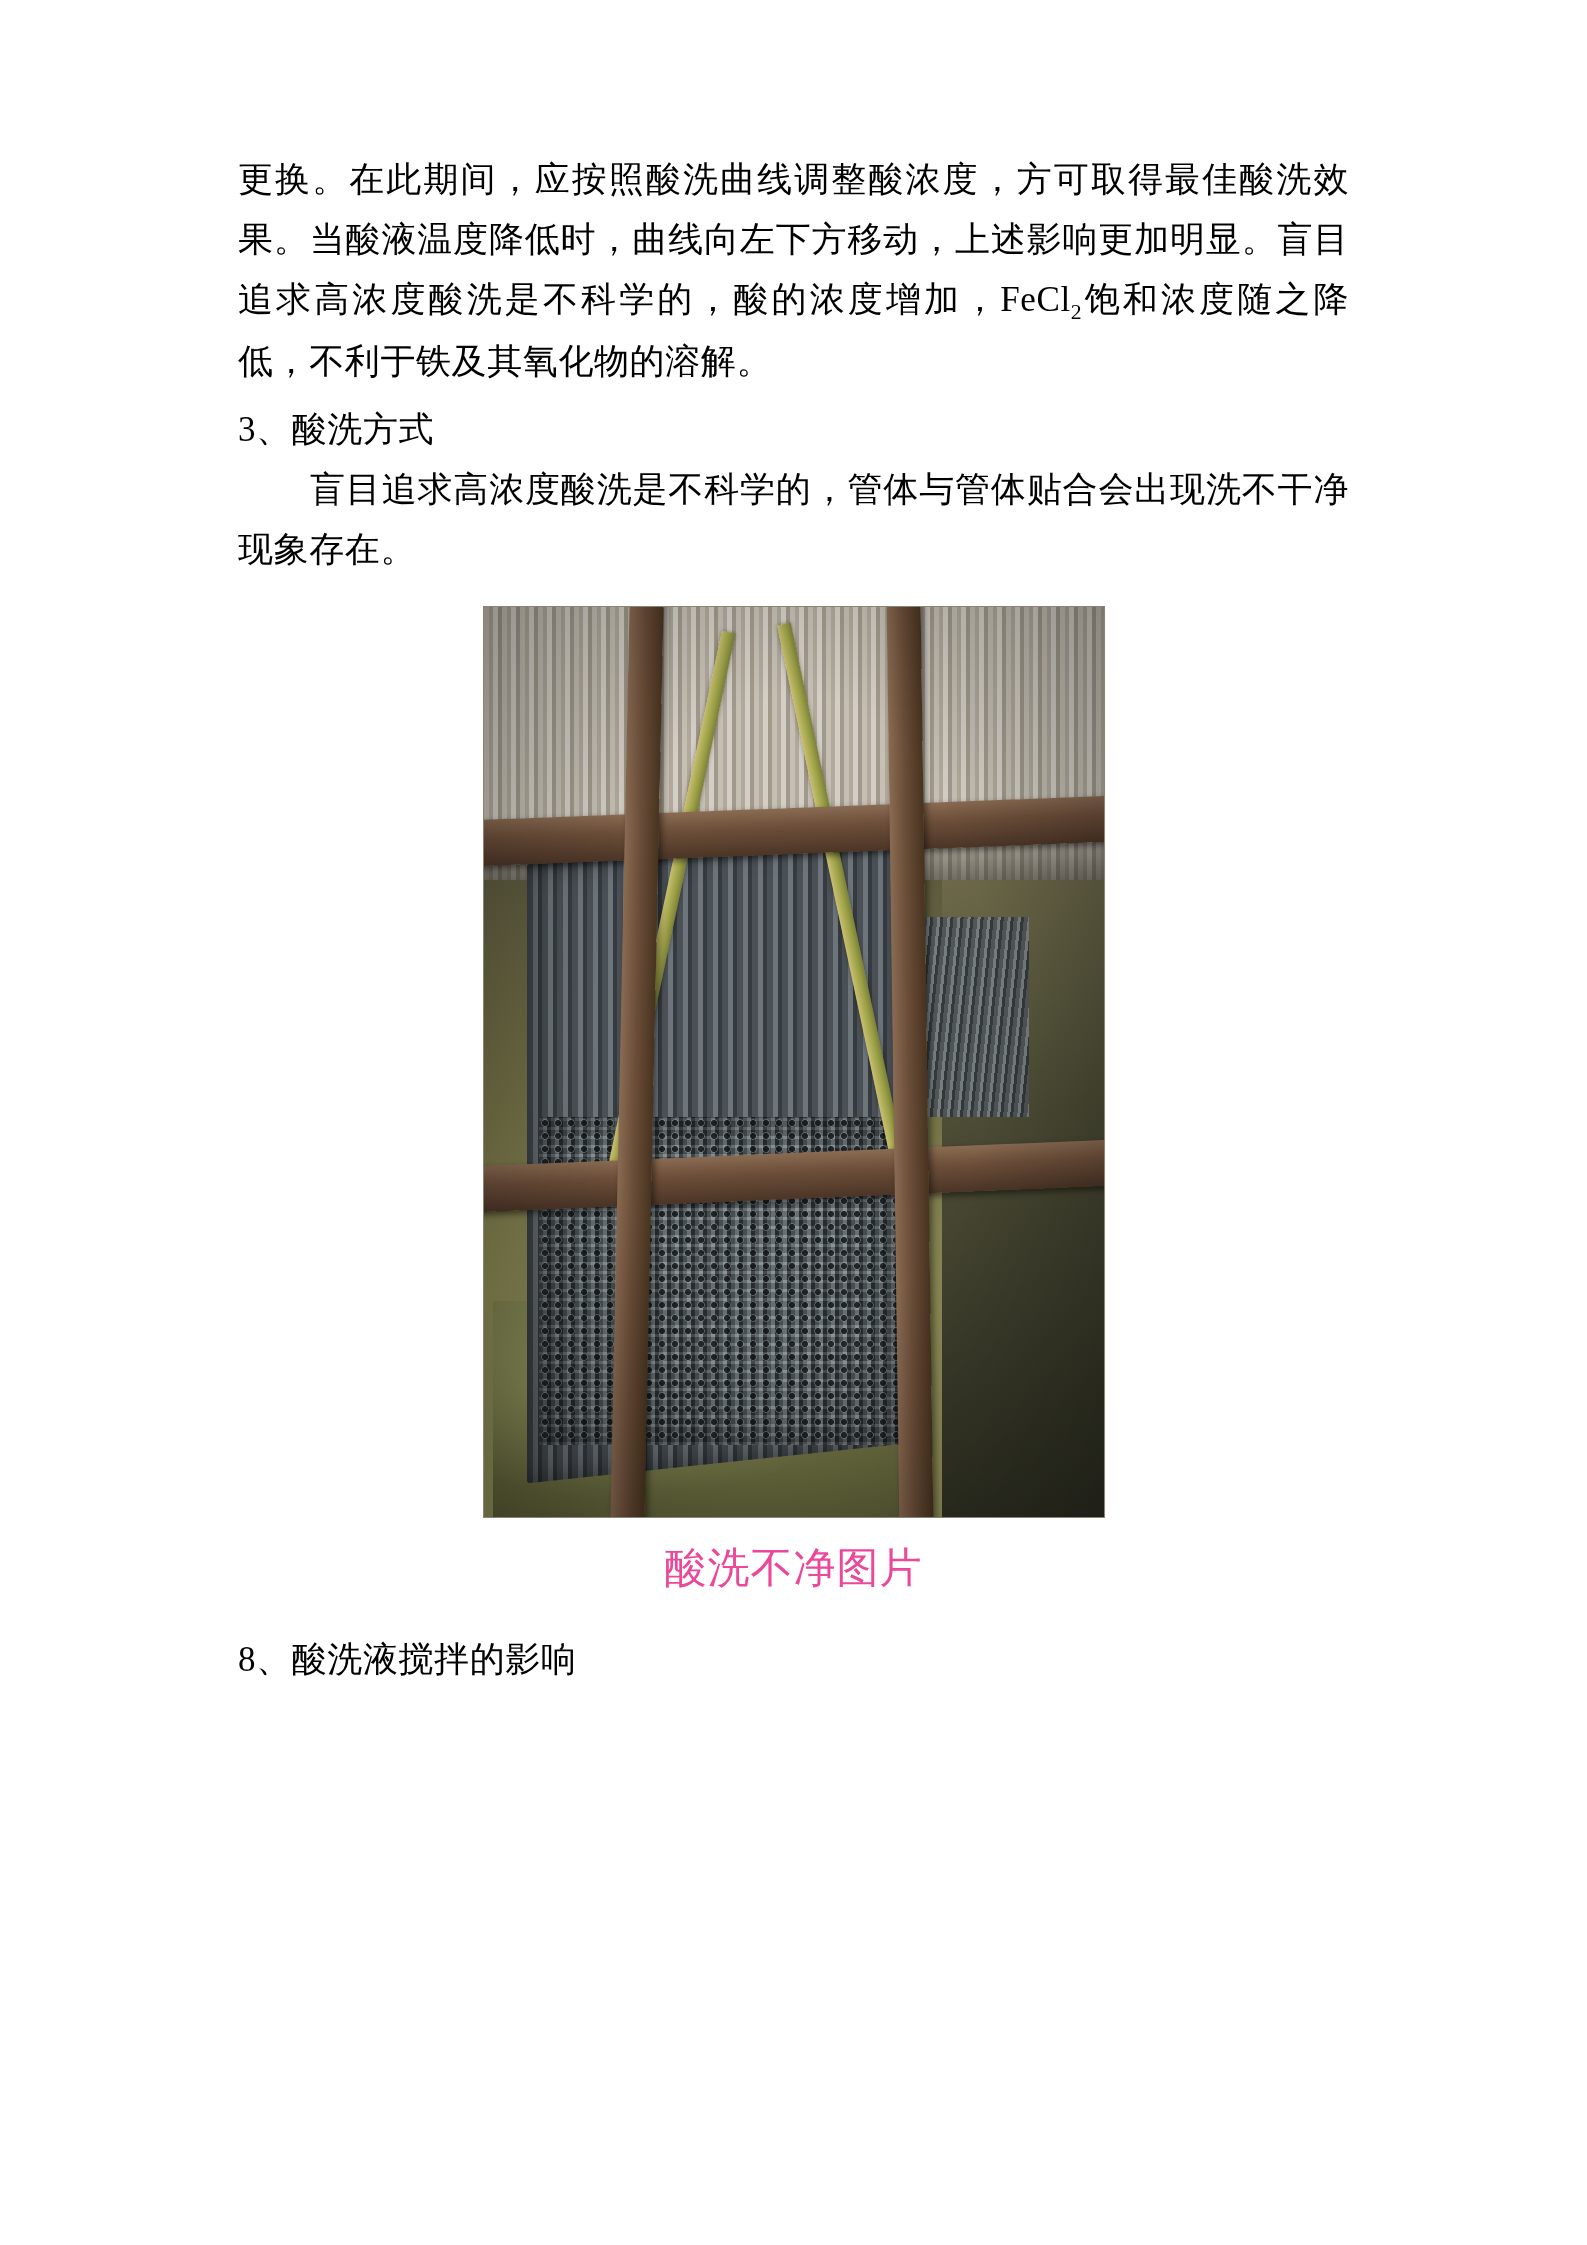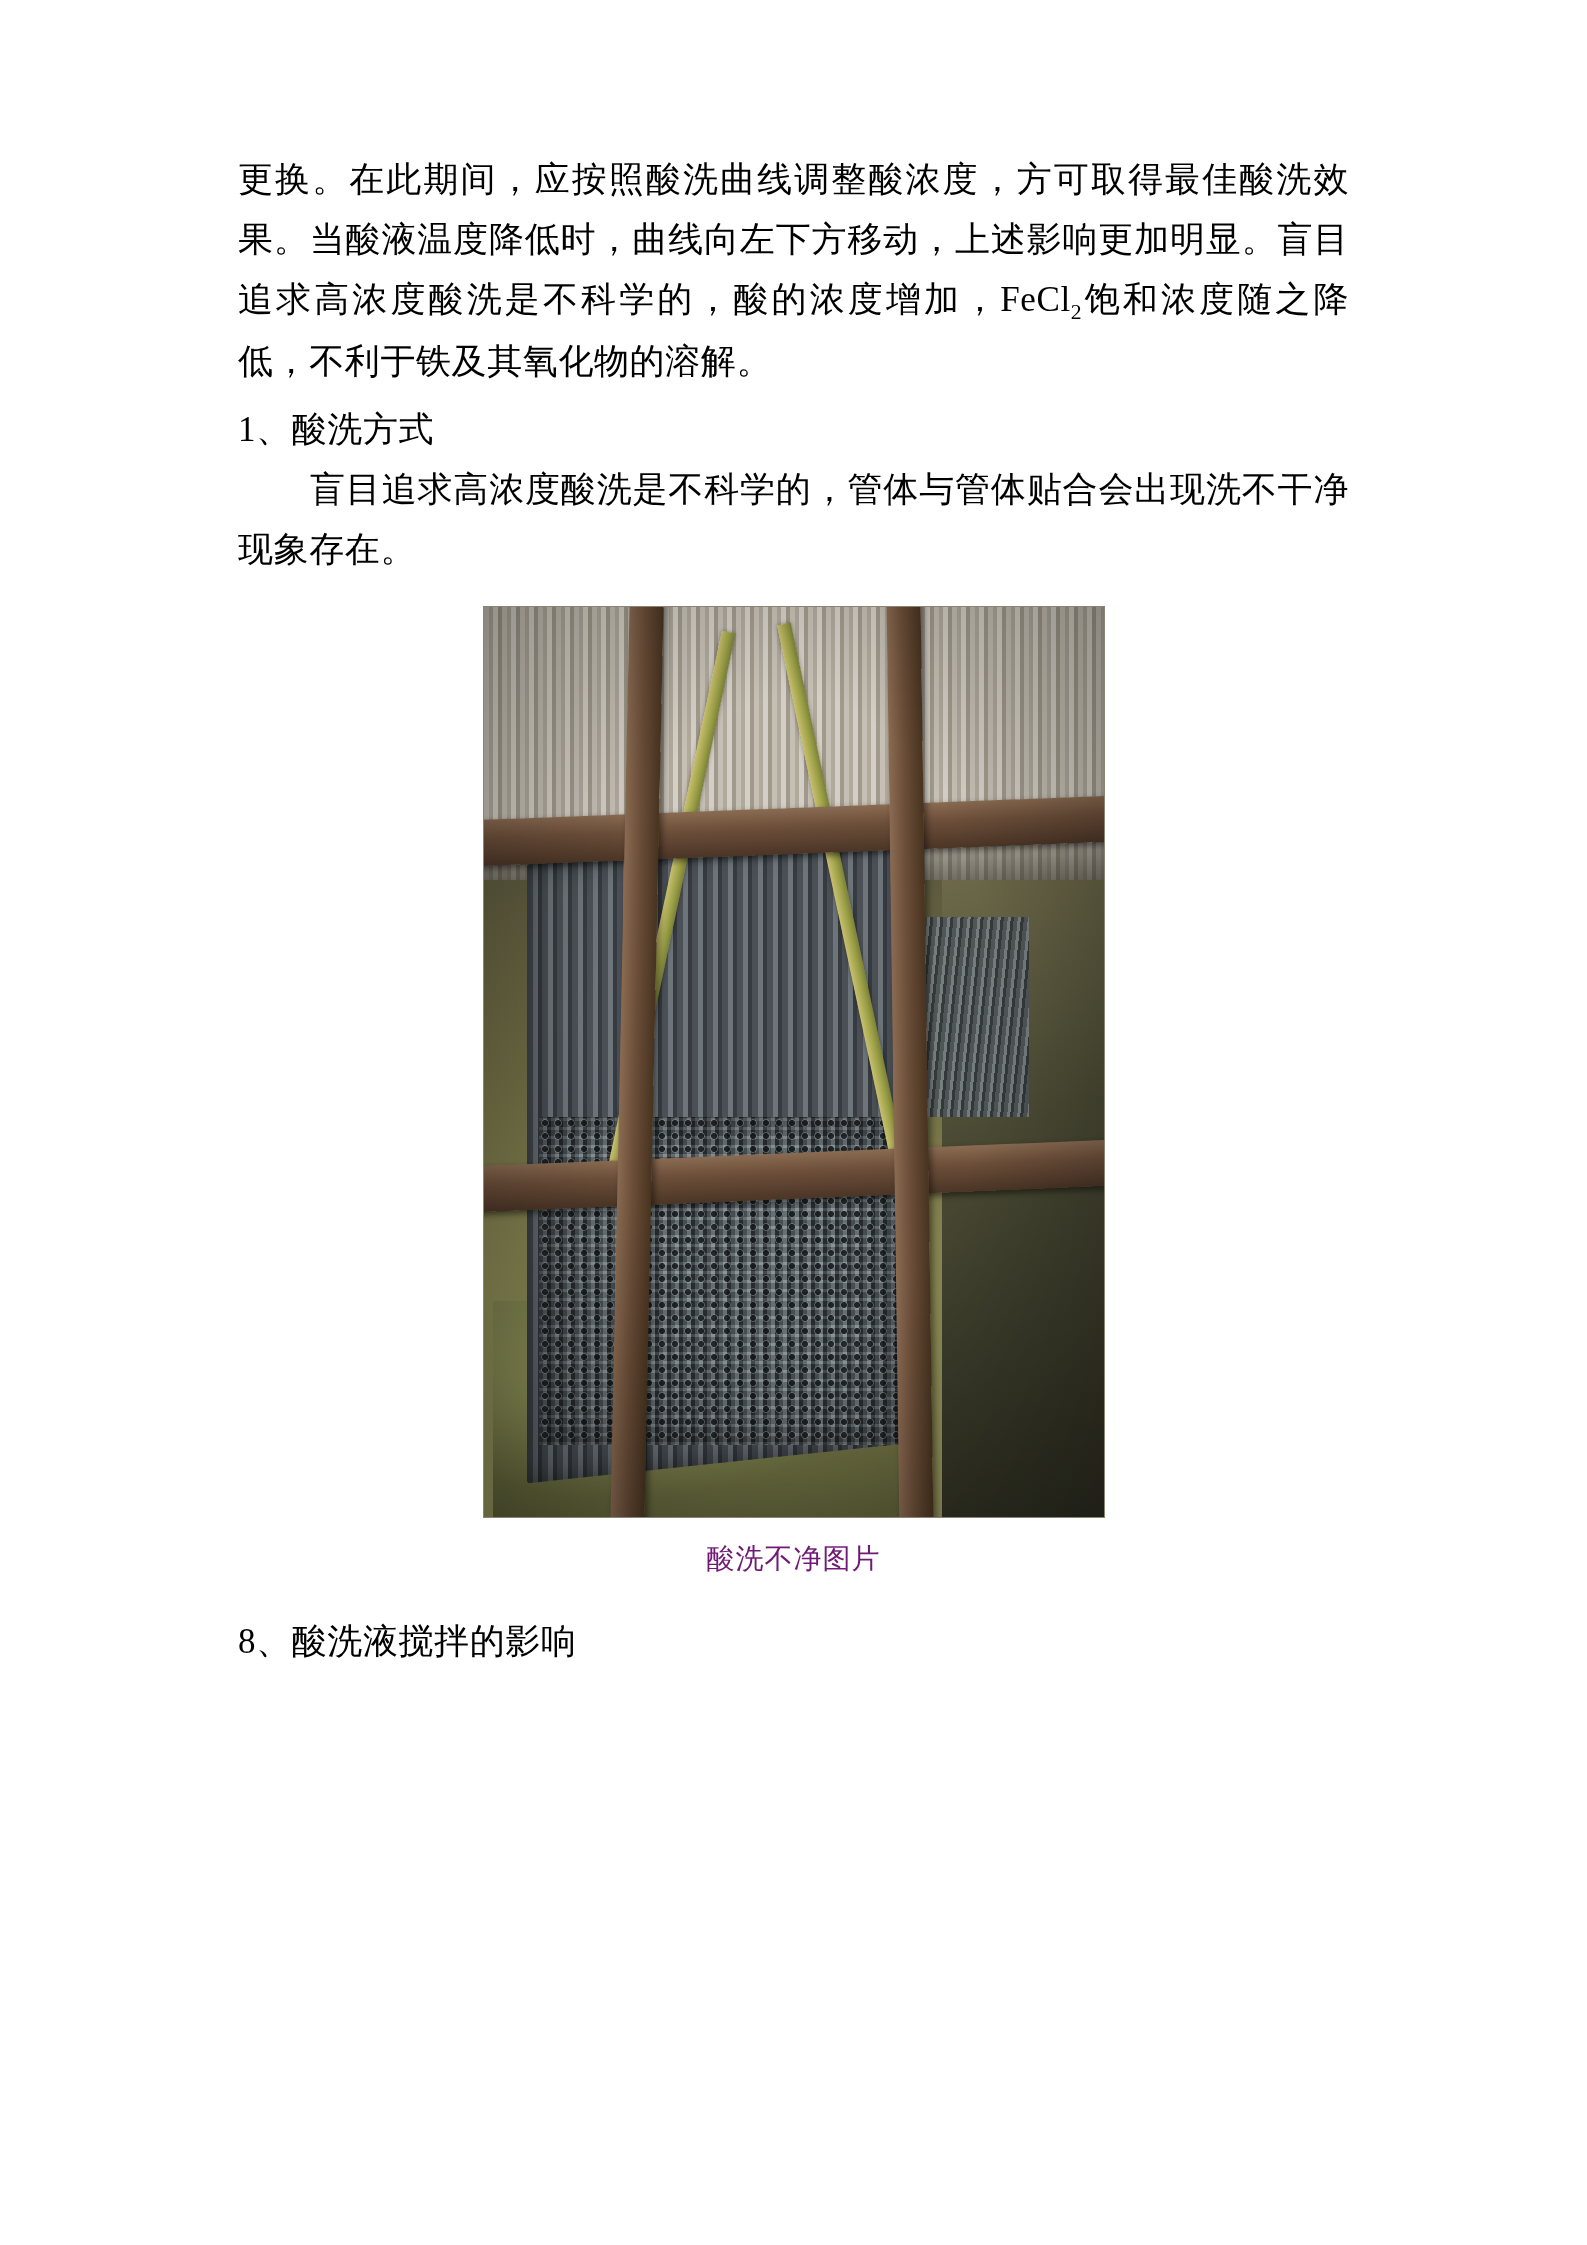--- a/index.html
+++ b/index.html
@@ -169,37 +169,37 @@
       #2f3539 7px, #2f3539 10px);
     opacity: 0.9;
   }
   .ph-vignette {
     position: absolute;
     inset: 0;
     background: radial-gradient(ellipse at 50% 45%, rgba(0,0,0,0) 45%, rgba(0,0,0,0.35) 100%);
   }
   .caption {
     margin-top: 22px;
-    font-size: 28px;
-    color: #701a75;
+    font-size: 42px;
+    color: #ec4899;
     letter-spacing: 1px;
     text-align: center;
   }
   .after-figure {
     margin-top: 34px;
   }
 </style>
 </head>
 <body>
 
 <div class="page">
 
   <p class="para"><span>更换。在此期间，应按照酸洗曲线调整酸浓度，方可取得最佳酸洗效果。当酸液温度降低时，曲线向左下方移动，上述影响更加明显。盲目追求高浓度酸洗是不科学的，酸的浓度增加，</span><span class="mono-inline"><span>FeCl</span><sub>2</sub></span><span>饱和浓度随之降低，不利于铁及其氧化物的溶解。</span></p>
 
-  <p class="heading">1、酸洗方式</p>
+  <p class="heading">3、酸洗方式</p>
 
   <p class="sub-para">盲目追求高浓度酸洗是不科学的，管体与管体贴合会出现洗不干净现象存在。</p>
 
   <div class="figure-wrap">
     <div class="photo">
       <div class="ph-bg-top"></div>
       <div class="ph-floor-right"></div>
       <div class="ph-tank">
         <div class="ph-liquid"></div>
       </div>

